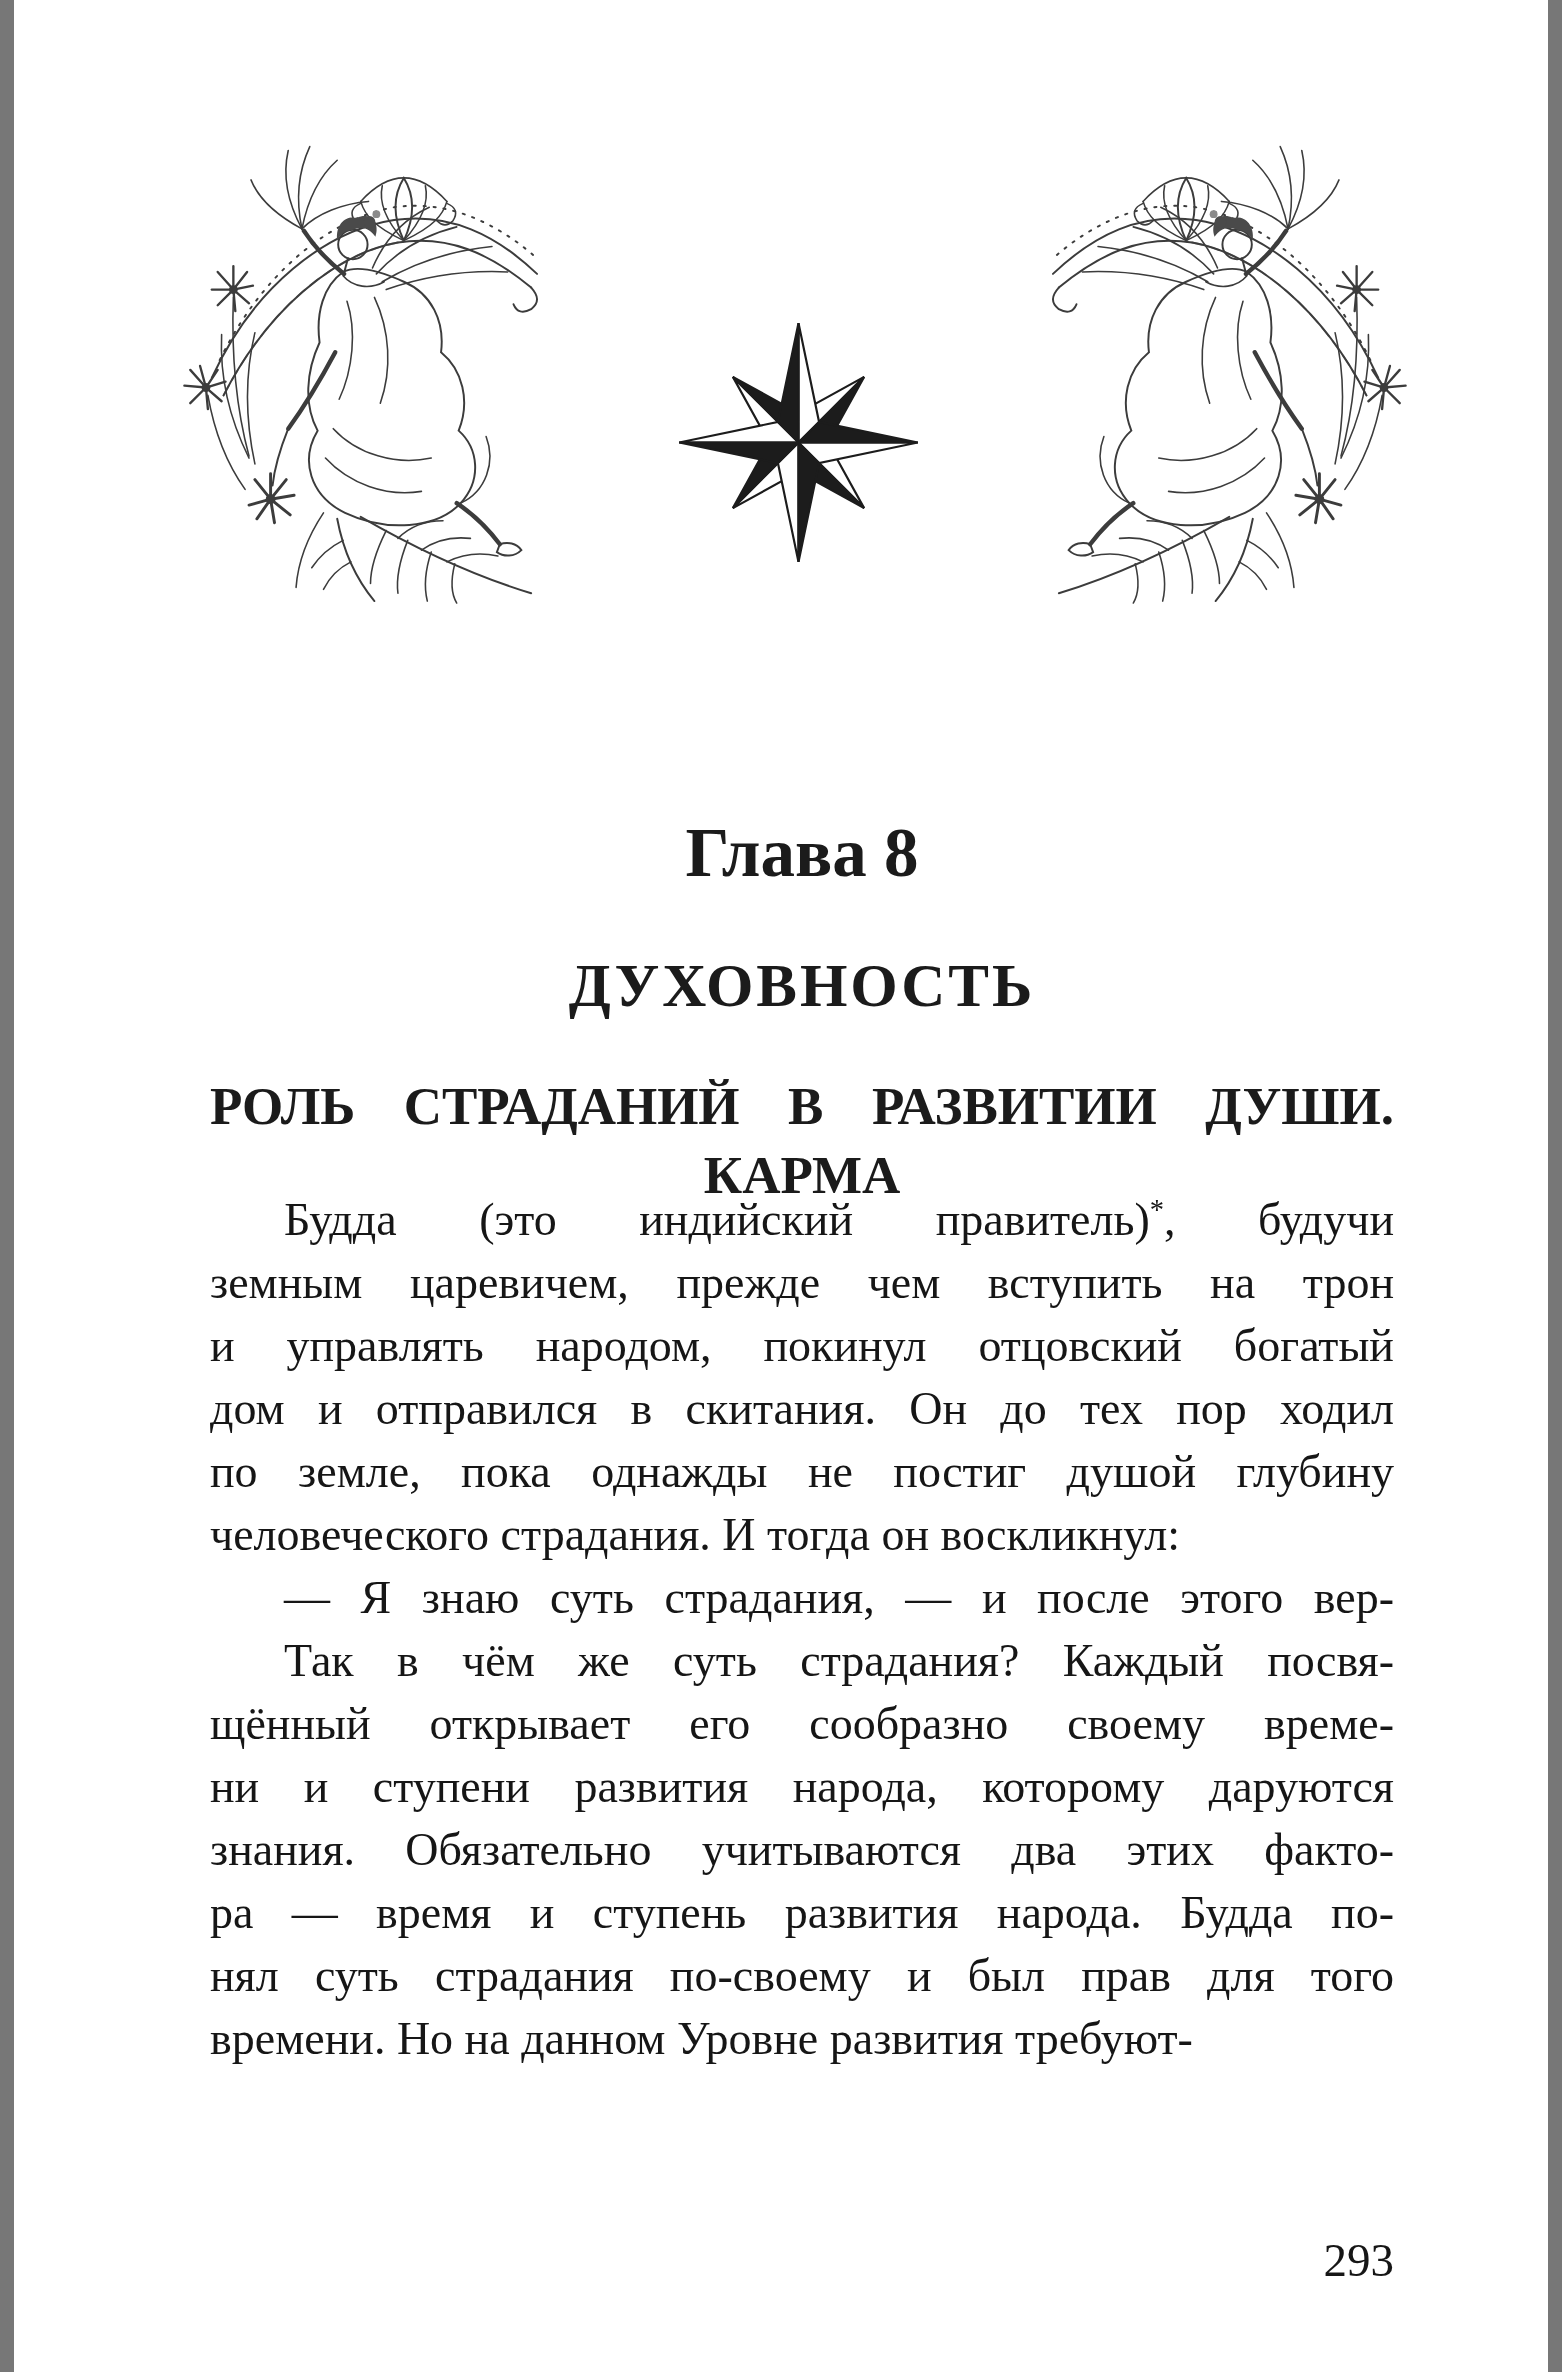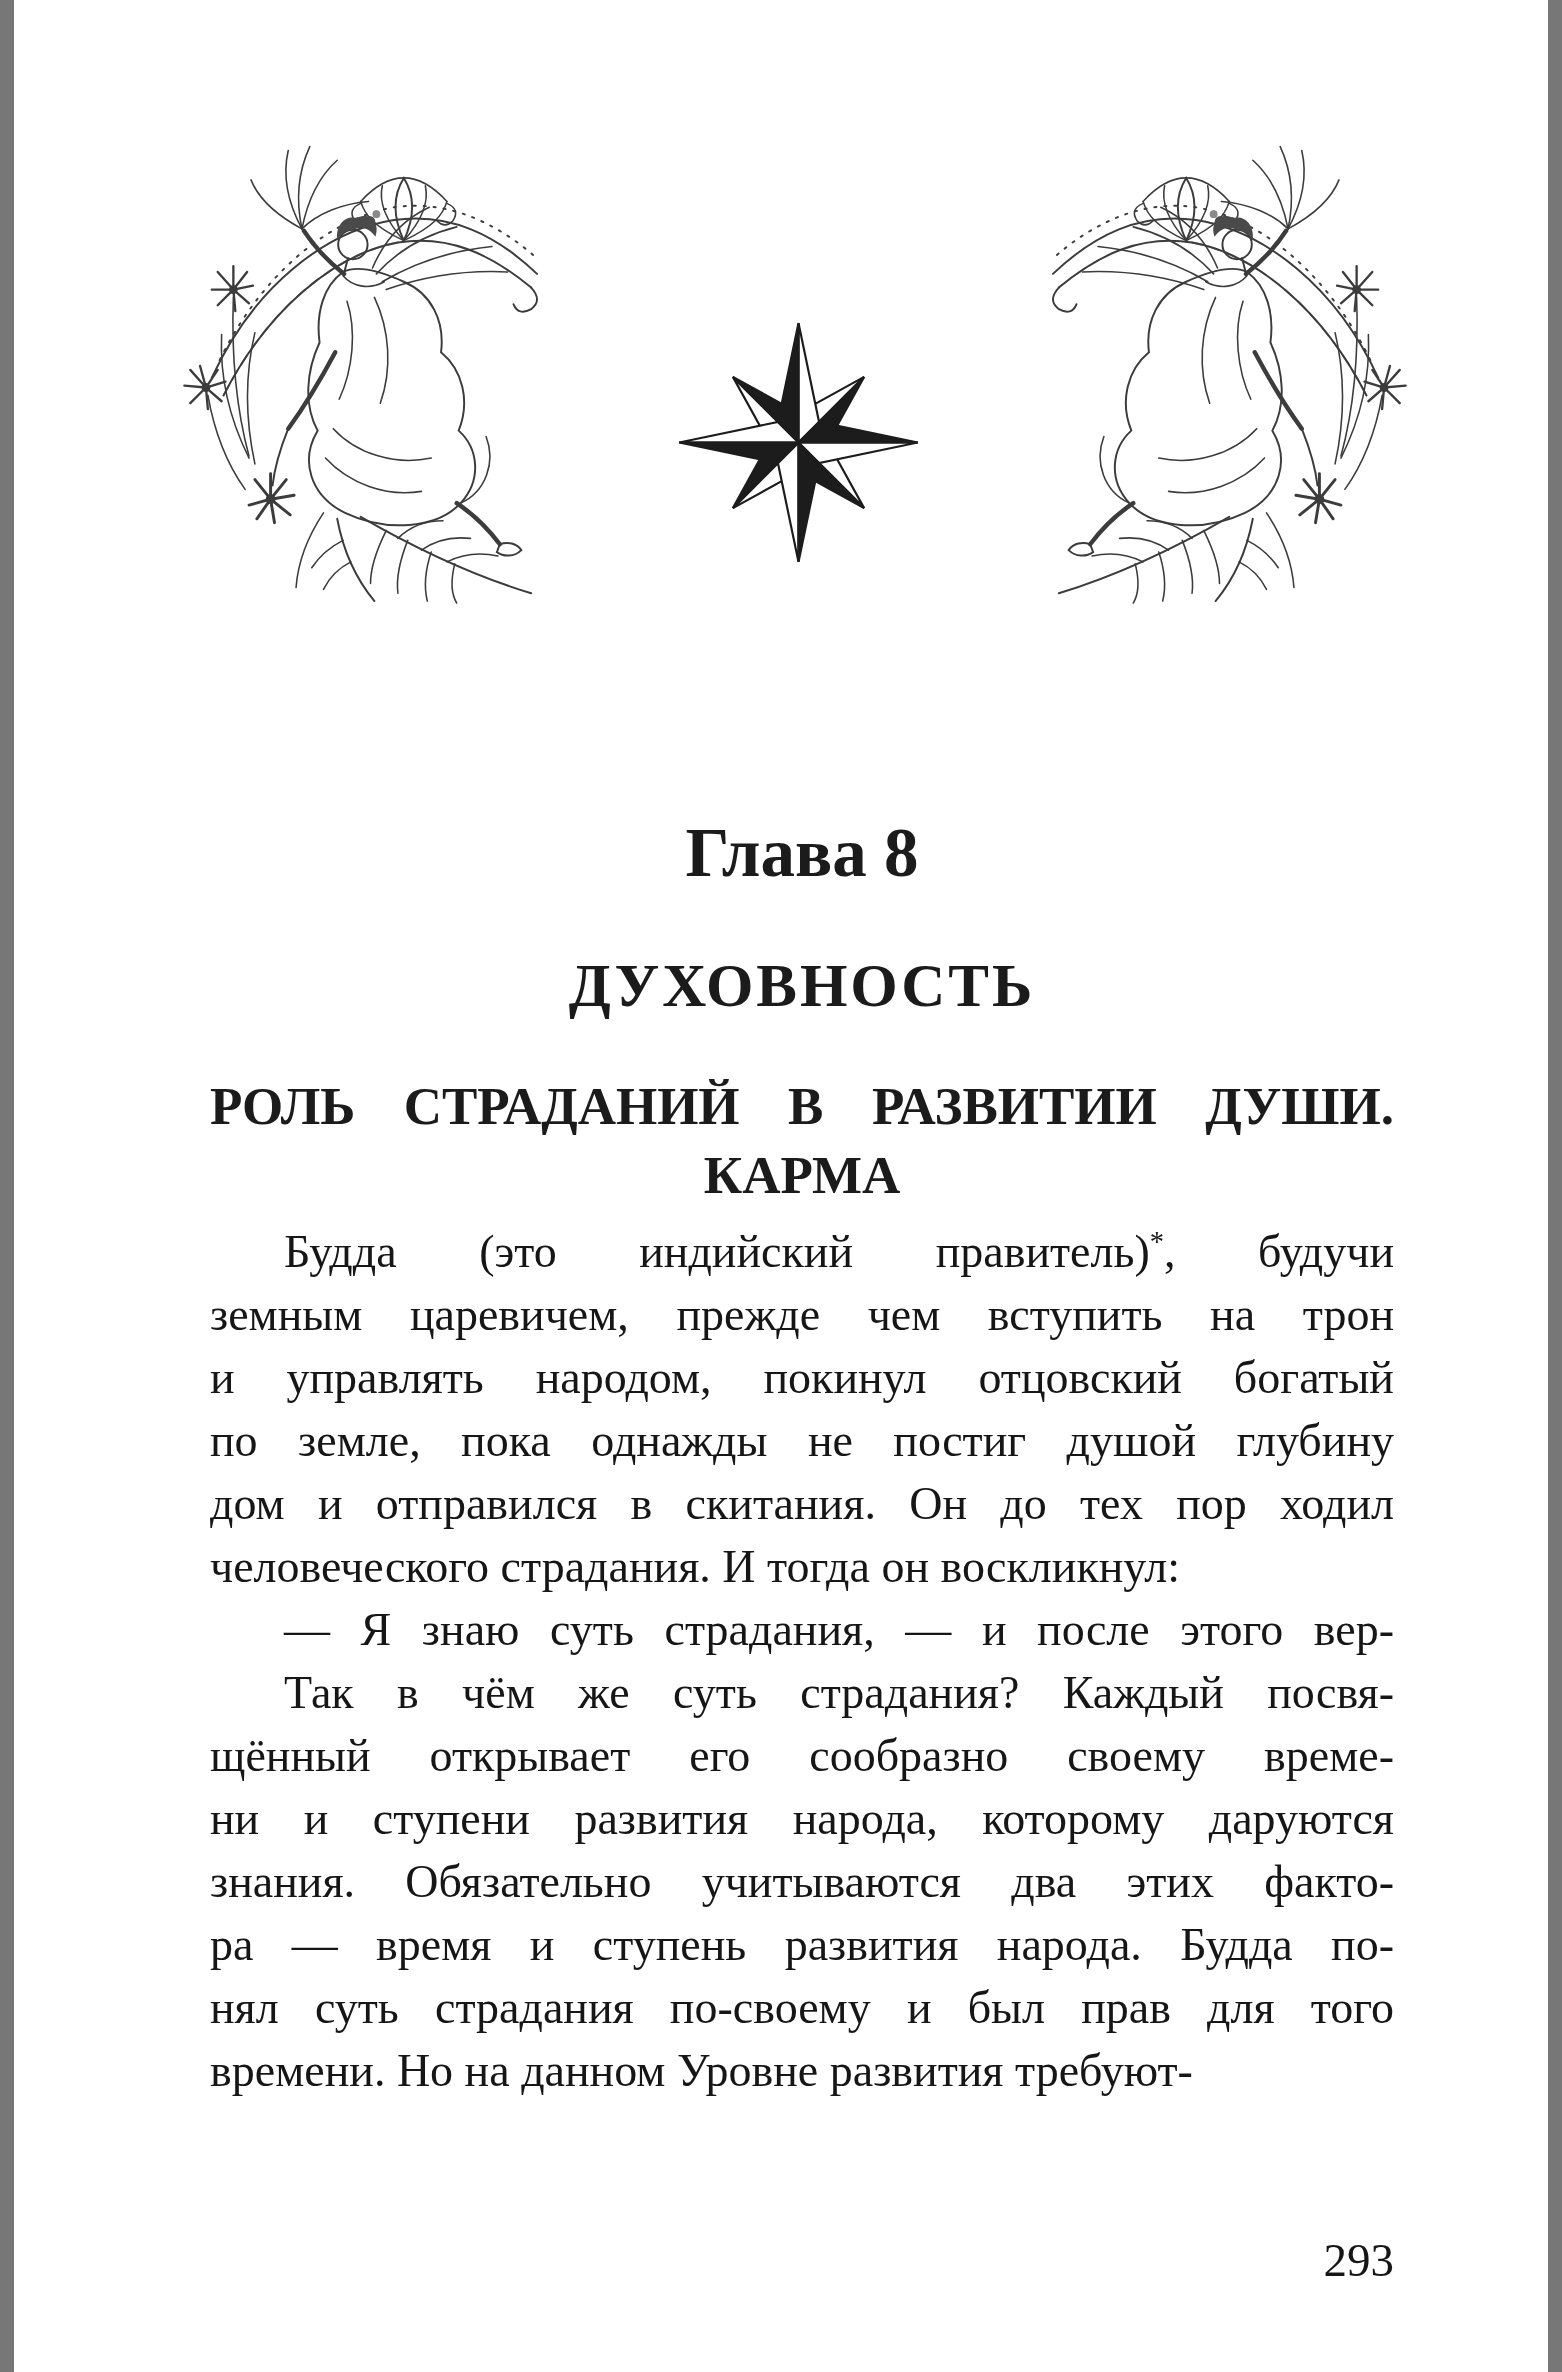--- a/index.html
+++ b/index.html
@@ -13,21 +13,21 @@
   #vignette-left{left:137px;}
   #vignette-right{left:1033px;transform:scaleX(-1);}
   #compass{position:absolute;left:665px;top:323px;width:239px;height:239px;}
   .centered{position:absolute;left:196px;width:1184px;text-align:center;}
   #chapter-label{top:819px;font-size:69px;font-weight:bold;line-height:1;}
   #chapter-title{top:955px;font-size:61px;font-weight:bold;letter-spacing:2.9px;line-height:1;}
   #section-title{top:1072px;font-size:53px;font-weight:bold;line-height:69px;}
   #section-title .st-line1{text-align:justify;text-align-last:justify;}
   #section-title .st-line2{text-align:center;}
   #body-text{
-    position:absolute;left:196px;top:1220px;width:1184px;
+    position:absolute;left:196px;top:1188px;width:1184px;
     font-size:46px;line-height:63px;color:#161616;
   }
   .line{text-align:justify;text-align-last:justify;white-space:normal;}
   .line.last{text-align-last:left;}
   .line.indent{padding-left:74px;}
   sup{font-size:0.62em;vertical-align:super;line-height:0;}
   #page-number{
     position:absolute;left:196px;top:2237px;width:1184px;
     text-align:right;font-size:47px;line-height:1;color:#161616;
   }
@@ -286,22 +286,22 @@
     <div class="st-line1">РОЛЬ СТРАДАНИЙ В РАЗВИТИИ ДУШИ.</div>
     <div class="st-line2">КАРМА</div>
   </div>
   <div class="centered" id="chapter-title">ДУХОВНОСТЬ</div>
 
   <div id="body-text">
       <div>
         <div class="line indent">Будда (это индийский правитель)<sup>*</sup>, будучи</div>
         <div class="line">земным царевичем, прежде чем вступить на трон</div>
         <div class="line">и управлять народом, покинул отцовский богатый</div>
+        <div class="line">дом и отправился в скитания. Он до тех пор ходил</div>
         <div class="line">по земле, пока однажды не постиг душой глубину</div>
-        <div class="line">дом и отправился в скитания. Он до тех пор ходил</div>
         <div class="line last">человеческого страдания. И тогда он воскликнул:</div>
       </div>
       <div>
         <div class="line indent">— Я знаю суть страдания, — и после этого вер-</div>
       </div>
       <div>
         <div class="line indent">Так в чём же суть страдания? Каждый посвя-</div>
         <div class="line">щённый открывает его сообразно своему време-</div>
         <div class="line">ни и ступени развития народа, которому даруются</div>
         <div class="line">знания. Обязательно учитываются два этих факто-</div>

